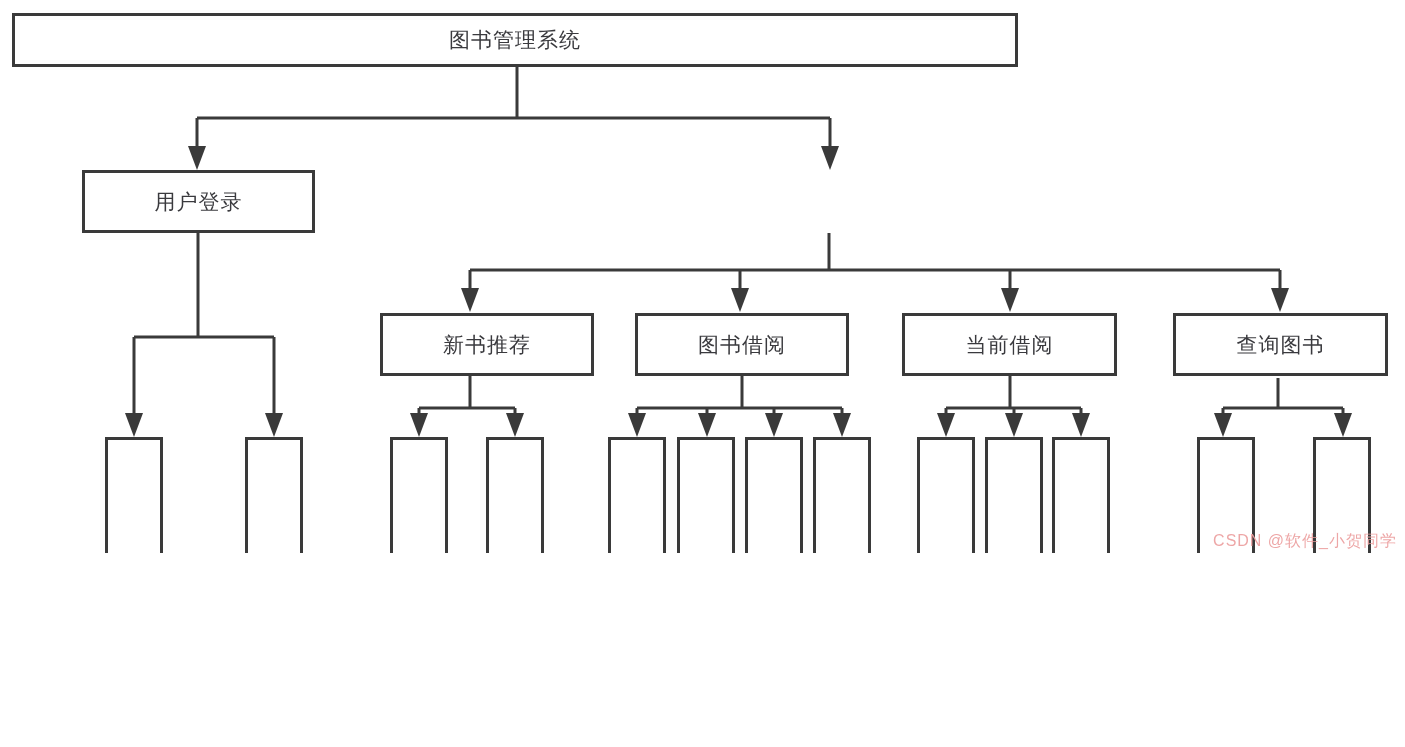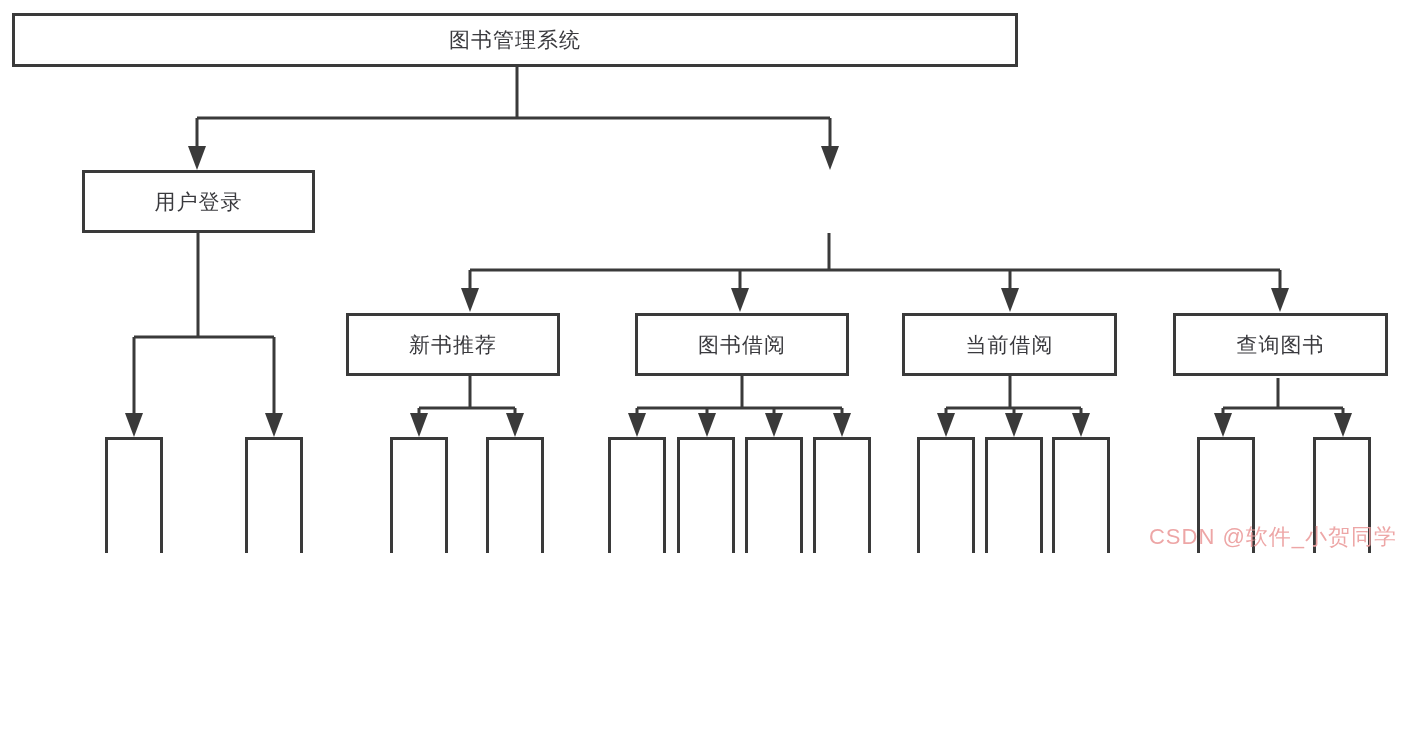--- a/index.html
+++ b/index.html
@@ -36,21 +36,21 @@
     border:3px solid var(--line);
     display:flex;align-items:center;justify-content:center;
     writing-mode:vertical-rl;
     text-orientation:mixed;
     font-size:20px;letter-spacing:7px;
     line-height:1;
   }
   #watermark{
     position:absolute;z-index:5;
     right:8px;bottom:1px;
-    font-size:22px;
+    font-size:16px;
     color:var(--watermark);
     opacity:0.92;
     letter-spacing:1px;
     white-space:nowrap;
   }
 </style>
 </head>
 <body>
 
 <div id="canvas">
@@ -87,21 +87,21 @@
       <polygon points="1072,413 1090,413 1081,437"></polygon>
       <polygon points="1214,413 1232,413 1223,437"></polygon>
       <polygon points="1334,413 1352,413 1343,437"></polygon>
     </g>
   </svg>
 
   <div class="box" style="left:12px;top:13px;width:1006px;height:54px;">图书管理系统</div>
 
   <div class="box" style="left:82px;top:170px;width:233px;height:63px;">用户登录</div>
 
-  <div class="box" style="left:346px;top:313px;width:214px;height:63px;">新书推荐</div>
+  <div class="box" style="left:380px;top:313px;width:214px;height:63px;">新书推荐</div>
   <div class="box" style="left:902px;top:313px;width:215px;height:63px;">当前借阅</div>
   <div class="box" style="left:635px;top:313px;width:214px;height:63px;">图书借阅</div>
   <div class="box" style="left:1173px;top:313px;width:215px;height:63px;">查询图书</div>
 
   <div class="vbox" style="left:105px;top:437px;width:58px;height:298px;">用户登录</div>
   <div class="vbox" style="left:245px;top:437px;width:58px;height:298px;">注销登录</div>
 
   <div class="vbox" style="left:390px;top:437px;width:58px;height:298px;">查询图书</div>
   <div class="vbox" style="left:486px;top:437px;width:58px;height:298px;">借阅图书</div>
 

